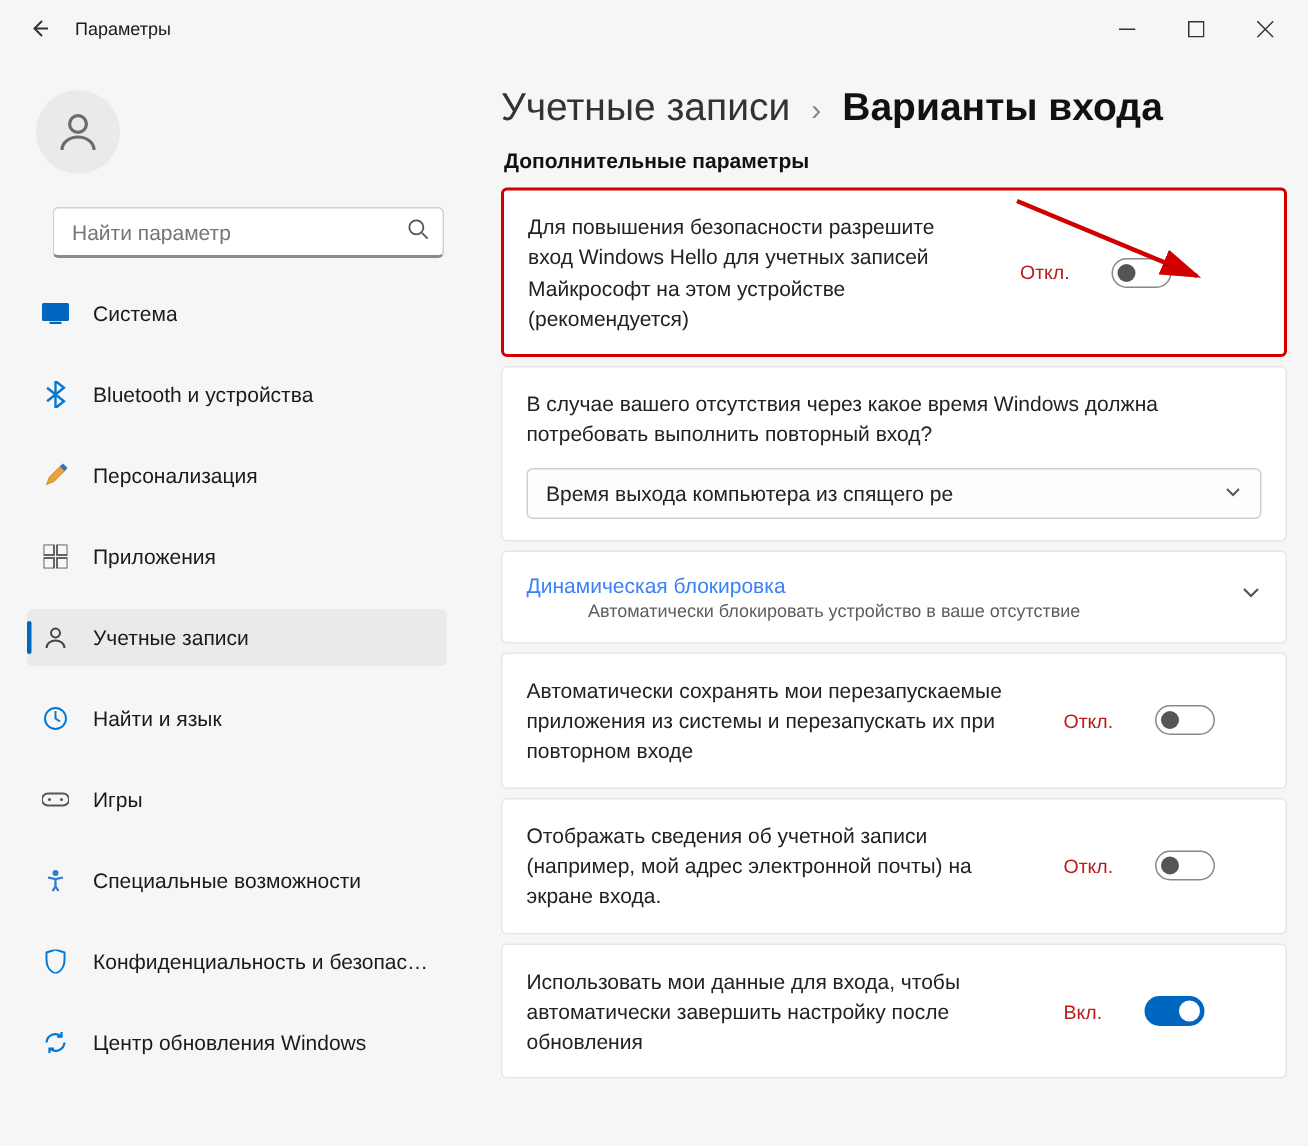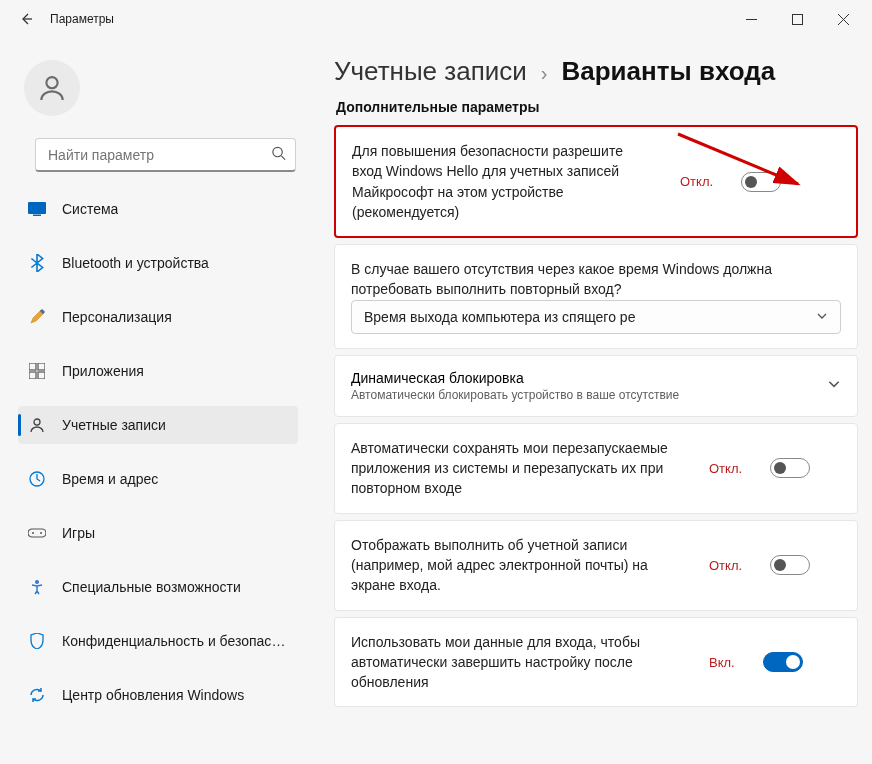--- a/index.html
+++ b/index.html
@@ -35,31 +35,31 @@
   .breadcrumb { font-size: 26px; display: flex; align-items: baseline; gap: 14px; margin-bottom: 12px; }
   .bc-parent { font-weight: 400; color: #333; white-space: nowrap; }
   .bc-sep { color: #888; font-size: 20px; }
   .bc-current { font-weight: 600; color: #111; white-space: nowrap; }
 
   .section-heading { font-size: 14px; font-weight: 600; color: #111; margin: 6px 0 10px 2px; }
 
   .card { background: #fff; border: 1px solid #e6e6e6; border-radius: 4px; padding: 14px 16px; margin-bottom: 6px; display: flex; align-items: center; gap: 28px; }
   .card.highlight { border: 2px solid #d10000; }
   .card .text { flex: 1; font-size: 14px; color: #222; line-height: 1.45; }
-  .card .sublabel { font-size: 12px; color: #5e5e5e; margin-top: 2px; }
-  .card .title-line { font-size: 14px; color: #000000; }
+  .card .sublabel { font-size: 12px; color: #5e5e5e; margin-top: 2px; margin-left: 41px; }
+  .card .title-line { font-size: 14px; color: #3b82f6; }
 
   .toggle-label { font-size: 13px; color: #b91c1c; }
   .toggle { width: 40px; height: 20px; border-radius: 10px; position: relative; flex-shrink: 0; }
   .toggle.off { background: #fff; border: 1px solid #888; }
   .toggle.off::after { content: ""; position: absolute; left: 3px; top: 50%; transform: translateY(-50%); width: 12px; height: 12px; border-radius: 50%; background: #555; }
   .toggle.on { background: #0067c0; border: 1px solid #0067c0; }
   .toggle.on::after { content: ""; position: absolute; right: 2px; top: 50%; transform: translateY(-50%); width: 14px; height: 14px; border-radius: 50%; background: #fff; }
 
-  .dropdown { height: 34px; border: 1px solid #cfcfcf; border-radius: 4px; display: flex; align-items: center; justify-content: space-between; padding: 0 12px; font-size: 14px; color: #222; background: #fdfdfd; margin-top: 0; }
+  .dropdown { height: 34px; border: 1px solid #cfcfcf; border-radius: 4px; display: flex; align-items: center; justify-content: space-between; padding: 0 12px; font-size: 14px; color: #222; background: #fdfdfd; margin-top: 12px; }
   .chev { color: #666; }
 
   .expand-chev { color: #555; flex-shrink: 0; }
 
   .arrow-annot { position: absolute; pointer-events: none; }
 </style>
 </head>
 <body>
 
 <div class="titlebar">
@@ -160,21 +160,21 @@
           </span>
         <span class="nav-label">Учетные записи</span>
       </div>
       <div class="nav-item">
         <span class="nav-icon">
             <svg width="16" height="16" viewBox="0 0 16 16">
               <circle cx="8" cy="8" r="7" fill="none" stroke="#0078d4" stroke-width="1.3"></circle>
               <path d="M8 3v5l3 2" fill="none" stroke="#0078d4" stroke-width="1.3"></path>
             </svg>
           </span>
-        <span class="nav-label">Время и адрес</span>
+        <span class="nav-label">Найти и язык</span>
       </div>
       <div class="nav-item">
         <span class="nav-icon">
             <svg width="18" height="12" viewBox="0 0 18 12">
               <rect x="0" y="2" width="18" height="8" rx="4" fill="none" stroke="#555" stroke-width="1.2"></rect>
               <circle cx="5" cy="6" r="1" fill="#555"></circle>
               <circle cx="13" cy="6" r="1" fill="#555"></circle>
             </svg>
           </span>
         <span class="nav-label">Игры</span>
@@ -248,21 +248,21 @@
       </span>
     </div>
 
     <div class="card">
       <div class="text" style="max-width:330px;">Автоматически сохранять мои перезапускаемые приложения из системы и перезапускать их при повторном входе</div>
       <span class="toggle-label">Откл.</span>
       <div class="toggle off"></div>
     </div>
 
     <div class="card">
-      <div class="text" style="max-width:330px;">Отображать выполнить об учетной записи (например, мой адрес электронной почты) на экране входа.</div>
+      <div class="text" style="max-width:330px;">Отображать сведения об учетной записи (например, мой адрес электронной почты) на экране входа.</div>
       <span class="toggle-label">Откл.</span>
       <div class="toggle off"></div>
     </div>
 
     <div class="card">
       <div class="text" style="max-width:330px;">Использовать мои данные для входа, чтобы автоматически завершить настройку после обновления</div>
       <span class="toggle-label">Вкл.</span>
       <div class="toggle on"></div>
     </div>
 

